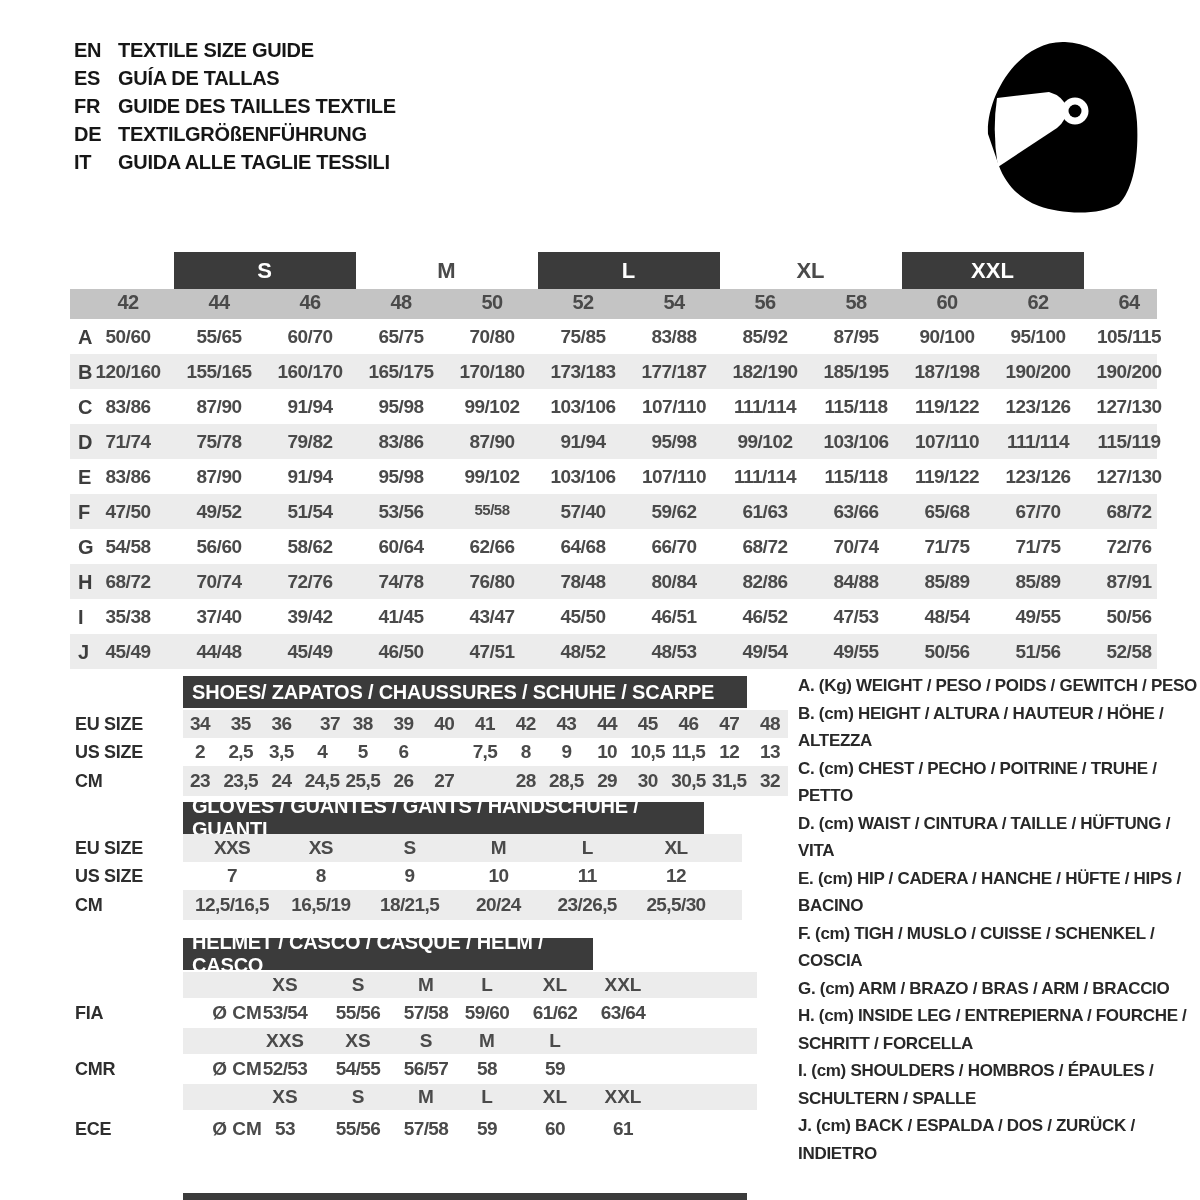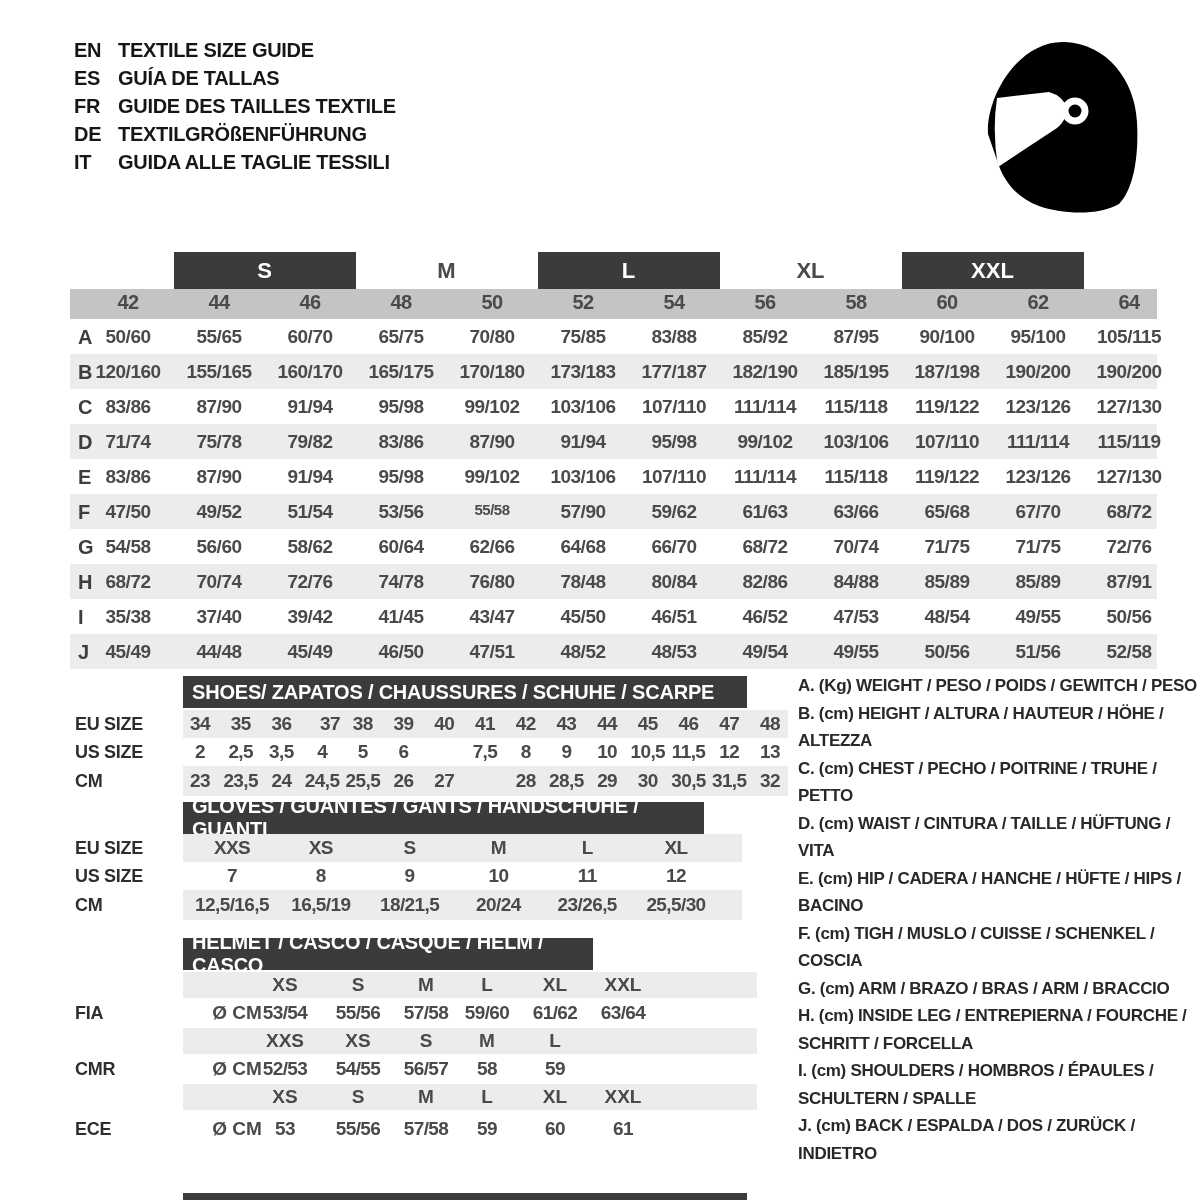--- a/index.html
+++ b/index.html
@@ -151,21 +151,21 @@
       <div class="cellv" style="left: 947px; top: 466px; font-size: 19px; letter-spacing: -0.5px;">119/122</div>
       <div class="cellv" style="left: 1038px; top: 466px; font-size: 19px; letter-spacing: -0.5px;">123/126</div>
       <div class="cellv" style="left: 1129px; top: 466px; font-size: 19px; letter-spacing: -0.5px;">127/130</div>
       <div class="abs lightband" style="left: 70px; top: 494px; width: 1087px; height: 35px;"></div>
       <div class="rowlabel" style="left: 78px; top: 501px; font-size: 20px;">F</div>
       <div class="cellv" style="left: 128px; top: 501px; font-size: 19px; letter-spacing: -0.5px;">47/50</div>
       <div class="cellv" style="left: 219px; top: 501px; font-size: 19px; letter-spacing: -0.5px;">49/52</div>
       <div class="cellv" style="left: 310px; top: 501px; font-size: 19px; letter-spacing: -0.5px;">51/54</div>
       <div class="cellv" style="left: 401px; top: 501px; font-size: 19px; letter-spacing: -0.5px;">53/56</div>
       <div class="cellv" style="left: 492px; top: 501px; font-size: 15px; letter-spacing: -0.5px;">55/58</div>
-      <div class="cellv" style="left: 583px; top: 501px; font-size: 19px; letter-spacing: -0.5px;">57/90</div>
+      <div class="cellv" style="left: 583px; top: 501px; font-size: 19px; letter-spacing: -0.5px;">57/40</div>
       <div class="cellv" style="left: 674px; top: 501px; font-size: 19px; letter-spacing: -0.5px;">59/62</div>
       <div class="cellv" style="left: 765px; top: 501px; font-size: 19px; letter-spacing: -0.5px;">61/63</div>
       <div class="cellv" style="left: 856px; top: 501px; font-size: 19px; letter-spacing: -0.5px;">63/66</div>
       <div class="cellv" style="left: 947px; top: 501px; font-size: 19px; letter-spacing: -0.5px;">65/68</div>
       <div class="cellv" style="left: 1038px; top: 501px; font-size: 19px; letter-spacing: -0.5px;">67/70</div>
       <div class="cellv" style="left: 1129px; top: 501px; font-size: 19px; letter-spacing: -0.5px;">68/72</div>
       <div class="rowlabel" style="left: 78px; top: 536px; font-size: 20px;">G</div>
       <div class="cellv" style="left: 128px; top: 536px; font-size: 19px; letter-spacing: -0.5px;">54/58</div>
       <div class="cellv" style="left: 219px; top: 536px; font-size: 19px; letter-spacing: -0.5px;">56/60</div>
       <div class="cellv" style="left: 310px; top: 536px; font-size: 19px; letter-spacing: -0.5px;">58/62</div>

